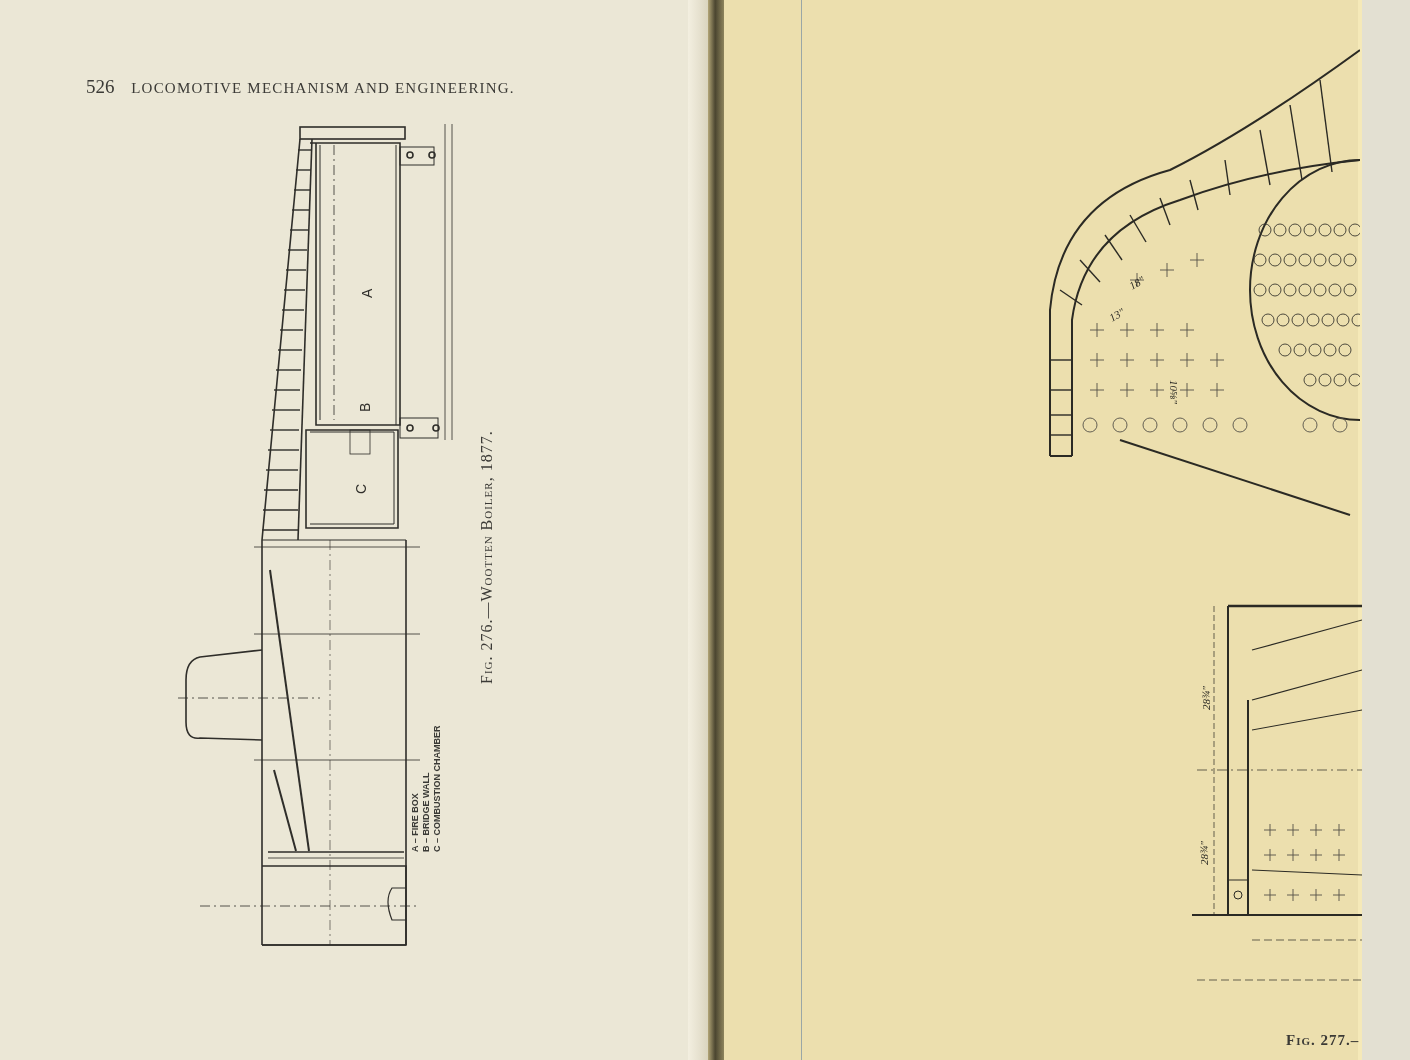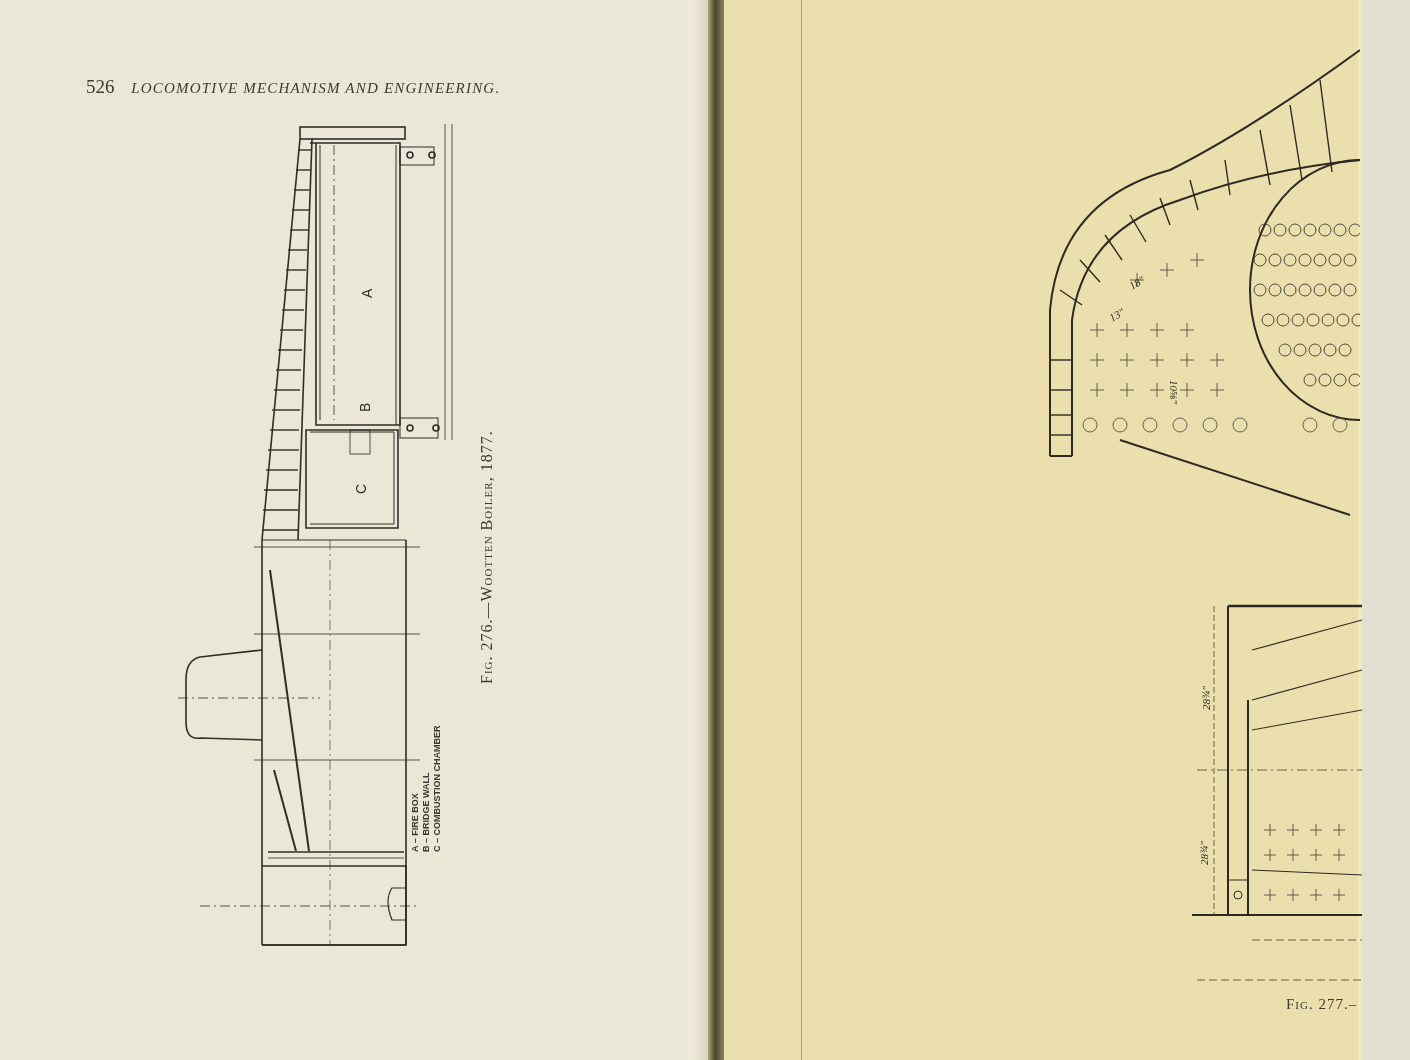--- a/index.html
+++ b/index.html
@@ -7,27 +7,27 @@
   .page-left { position:absolute; left:0; top:0; width:700px; height:1060px; background:#ebe7d6; }
   .gutter-light { position:absolute; left:688px; top:0; width:28px; height:1060px; background:linear-gradient(90deg,#f3efe0 0%,#e6e1cf 40%,#cfc9ae 100%); }
   .gutter-dark { position:absolute; left:708px; top:0; width:16px; height:1060px; background:linear-gradient(90deg,#b3a677 0%,#4b4530 45%,#8d845c 100%); }
   .page-right { position:absolute; left:724px; top:0; width:636px; height:1060px; background:#ecdfae; }
   .page-right-edge { position:absolute; left:1358px; top:0; width:4px; height:1060px; background:#f5e9b8; }
   .beyond { position:absolute; left:1362px; top:0; width:48px; height:1060px; background:#e3e0d2; }
   .rule-line { position:absolute; left:801px; top:0; width:1px; height:1060px; background:#9aa7a6; }
 
   .running-head { position:absolute; left:86px; top:76px; font-size:19px; color:#3b3a36; white-space:nowrap; }
   .running-head .pn { font-style:normal; margin-right:12px; font-size:19px; }
-  .running-head .title { font-style:italic; letter-spacing:1.2px; font-size:15px; }
+  .running-head .title { letter-spacing:1.2px; font-size:15px; }
 
   .caption-276 { position:absolute; left:478px; top:684px; transform-origin:0 0; transform:rotate(-90deg); font-size:16px; color:#3b3a36; white-space:nowrap; letter-spacing:1px; font-variant:small-caps; }
   .legend { position:absolute; left:410px; top:852px; transform-origin:0 0; transform:rotate(-90deg); font-family:"Liberation Sans", sans-serif; font-size:9px; color:#3a3a36; line-height:11px; white-space:nowrap; }
   .legend div { font-weight:bold; }
 
-  .fig-277 { position:absolute; left:1286px; top:996px; font-size:15px; color:#3b3a36; font-variant:small-caps; letter-spacing:1px; white-space:nowrap; }
+  .fig-277 { position:absolute; left:1286px; top:1032px; font-size:15px; color:#3b3a36; font-variant:small-caps; letter-spacing:1px; white-space:nowrap;font-weight:bold; }
 
   svg { position:absolute; }
 </style>
 </head>
 <body>
 
 <div class="page-left"></div>
 <div class="gutter-light"></div>
 <div class="gutter-dark"></div>
 <div class="page-right"></div>

